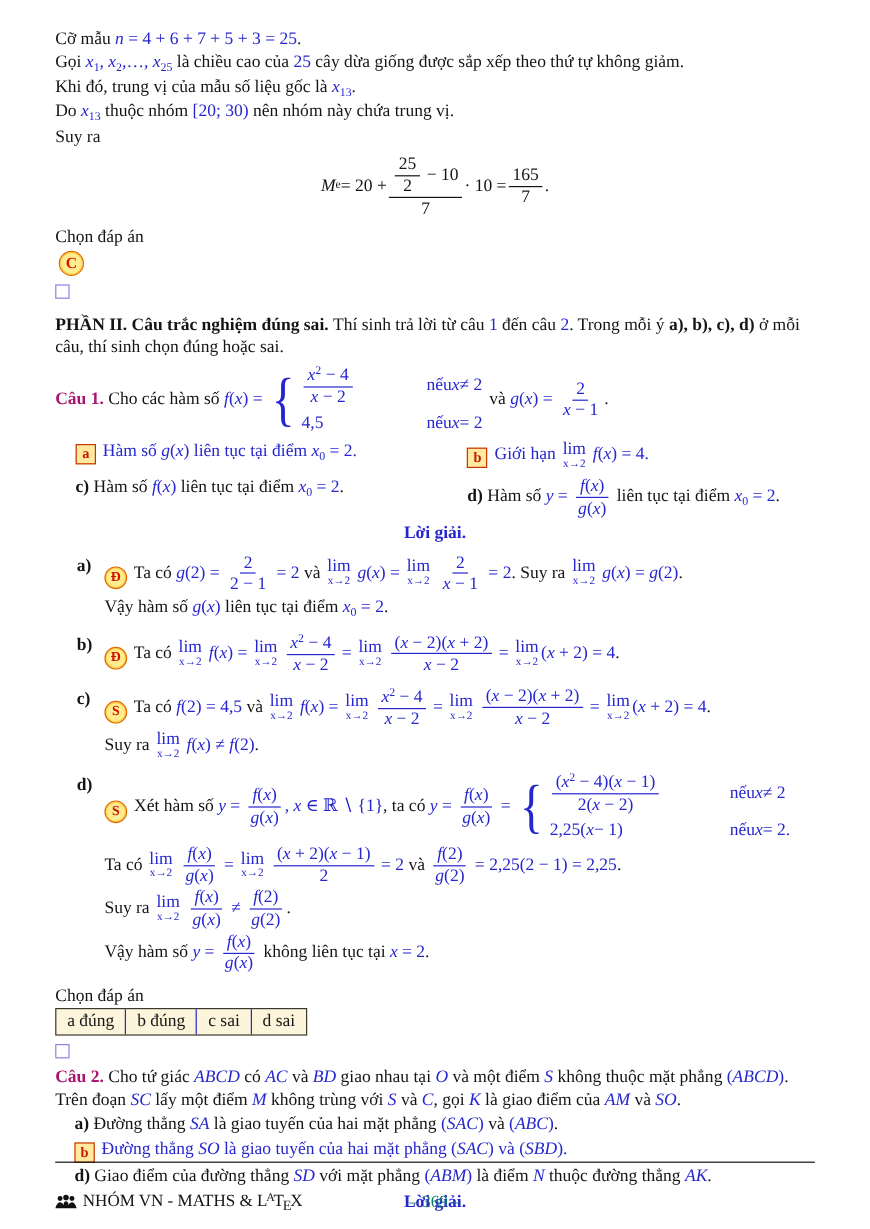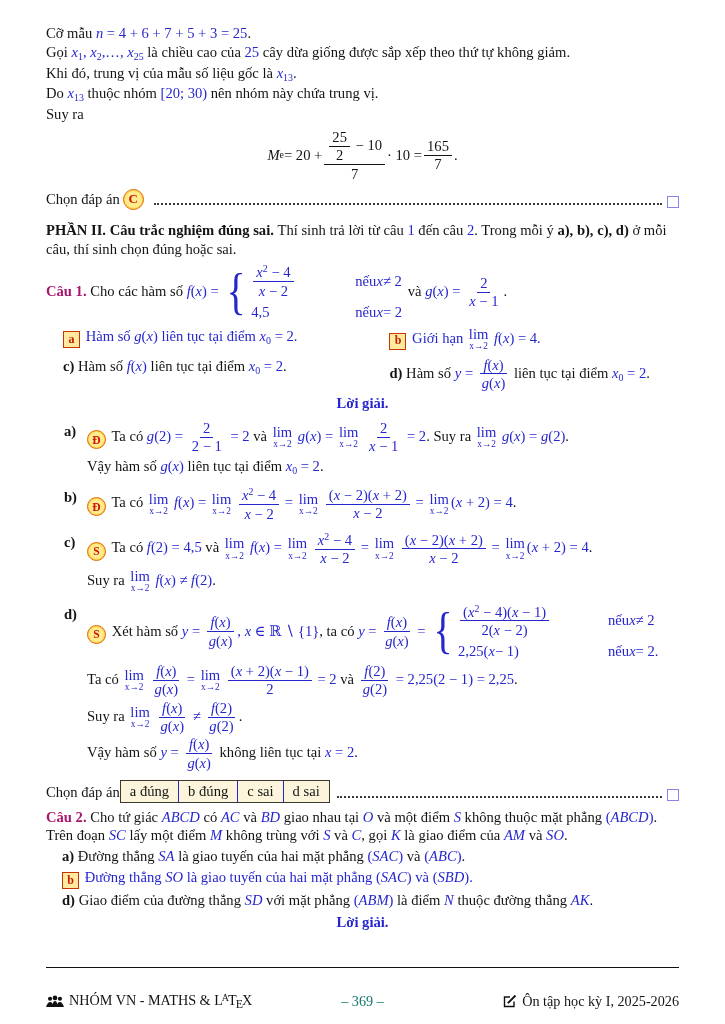--- a/index.html
+++ b/index.html
@@ -29,21 +29,21 @@
   .box{display:inline-flex;align-items:center;justify-content:center;width:15px;height:15px;
        border:1px solid #c93400;background:#ffeaa0;color:#c41c00;font-weight:bold;font-size:12px;
        vertical-align:-2px;margin-right:2px;}
   .circ{display:inline-flex;align-items:center;justify-content:center;width:17px;height:17px;border-radius:50%;
         border:1.5px solid #e06a00;background:#ffec8f;color:#d01000;font-weight:bold;font-size:11.5px;
         vertical-align:-3px;box-shadow:inset 0 0 0 1px #ffd24d;margin-right:2px;}
   .circ-big{display:inline-flex;align-items:center;justify-content:center;width:19px;height:19px;border-radius:50%;
         border:1.5px solid #e06a00;background:#ffec8f;color:#d01000;font-weight:bold;font-size:13px;
         vertical-align:-4px;box-shadow:inset 0 0 0 1px #ffd24d;margin:0 3px;}
   .formula{display:flex;justify-content:center;align-items:center;margin:5px 0 4px 0;color:#141414;}
-  .leader-line{display:flex;align-items:flex-end;margin-top:7px;}
+  .leader-line{display:flex;align-items:flex-start;margin-top:7px;flex-direction:column;}
   .leader-label{white-space:nowrap;padding-bottom:1px;}
   .dots{flex:1;border-bottom:2px dotted #3a3a3a;margin:0 5px 5px 7px;height:1px;}
   .endsq{width:10px;height:10px;border:1.5px solid #8585ec;margin-bottom:2px;flex:0 0 auto;}
   .heading{margin-top:11px;}
   .qstat{margin-top:5px;}
   .choice-row{display:flex;margin-top:5px;padding-left:17px;}
   .choice{box-sizing:border-box;}
   .choice.left{width:53%;padding-right:22px;}
   .choice.right{width:47%;}
   .loigiai{text-align:center;color:#2626cf;font-weight:bold;margin-top:3px;}
@@ -328,25 +328,16 @@
           <svg width="18" height="13" viewBox="0 0 20 14" fill="#111">
             <circle cx="4.5" cy="4" r="2.3"></circle>
               <circle cx="10" cy="3" r="2.6"></circle>
               <circle cx="15.5" cy="4" r="2.3"></circle>
             <path d="M0 13 Q2 7.5 4.5 7.5 Q7 7.5 7.6 10 Q8 6.5 10 6.5 Q12 6.5 12.4 10 Q13 7.5 15.5 7.5 Q18 7.5 20 13 Z"></path>
           </svg>
         </span>
         <span><span>NHÓM VN - MATHS &amp; </span><span class="latex"><span>L</span><span class="lxA">A</span><span>T</span><span class="lxE">E</span><span>X</span></span></span>
       </span>
       <span class="f-center">– 369 –</span>
-      <span class="f-right">
-        <span>
-          <svg width="14" height="14" viewBox="0 0 14 14" fill="none" stroke="#111" stroke-width="1.4">
-            <path d="M11 7.5 V12.5 H1.5 V3 H7"></path>
-            <path d="M5.5 8.5 L12.5 1.5 M5.5 8.5 L4.8 9.2" stroke-width="1.8"></path>
-          </svg>
-        </span>
-        <span>Ôn tập học kỳ I, 2025-2026</span>
-      </span>
     </div>
   </div>
 
 </div>
 
 </body></html>

